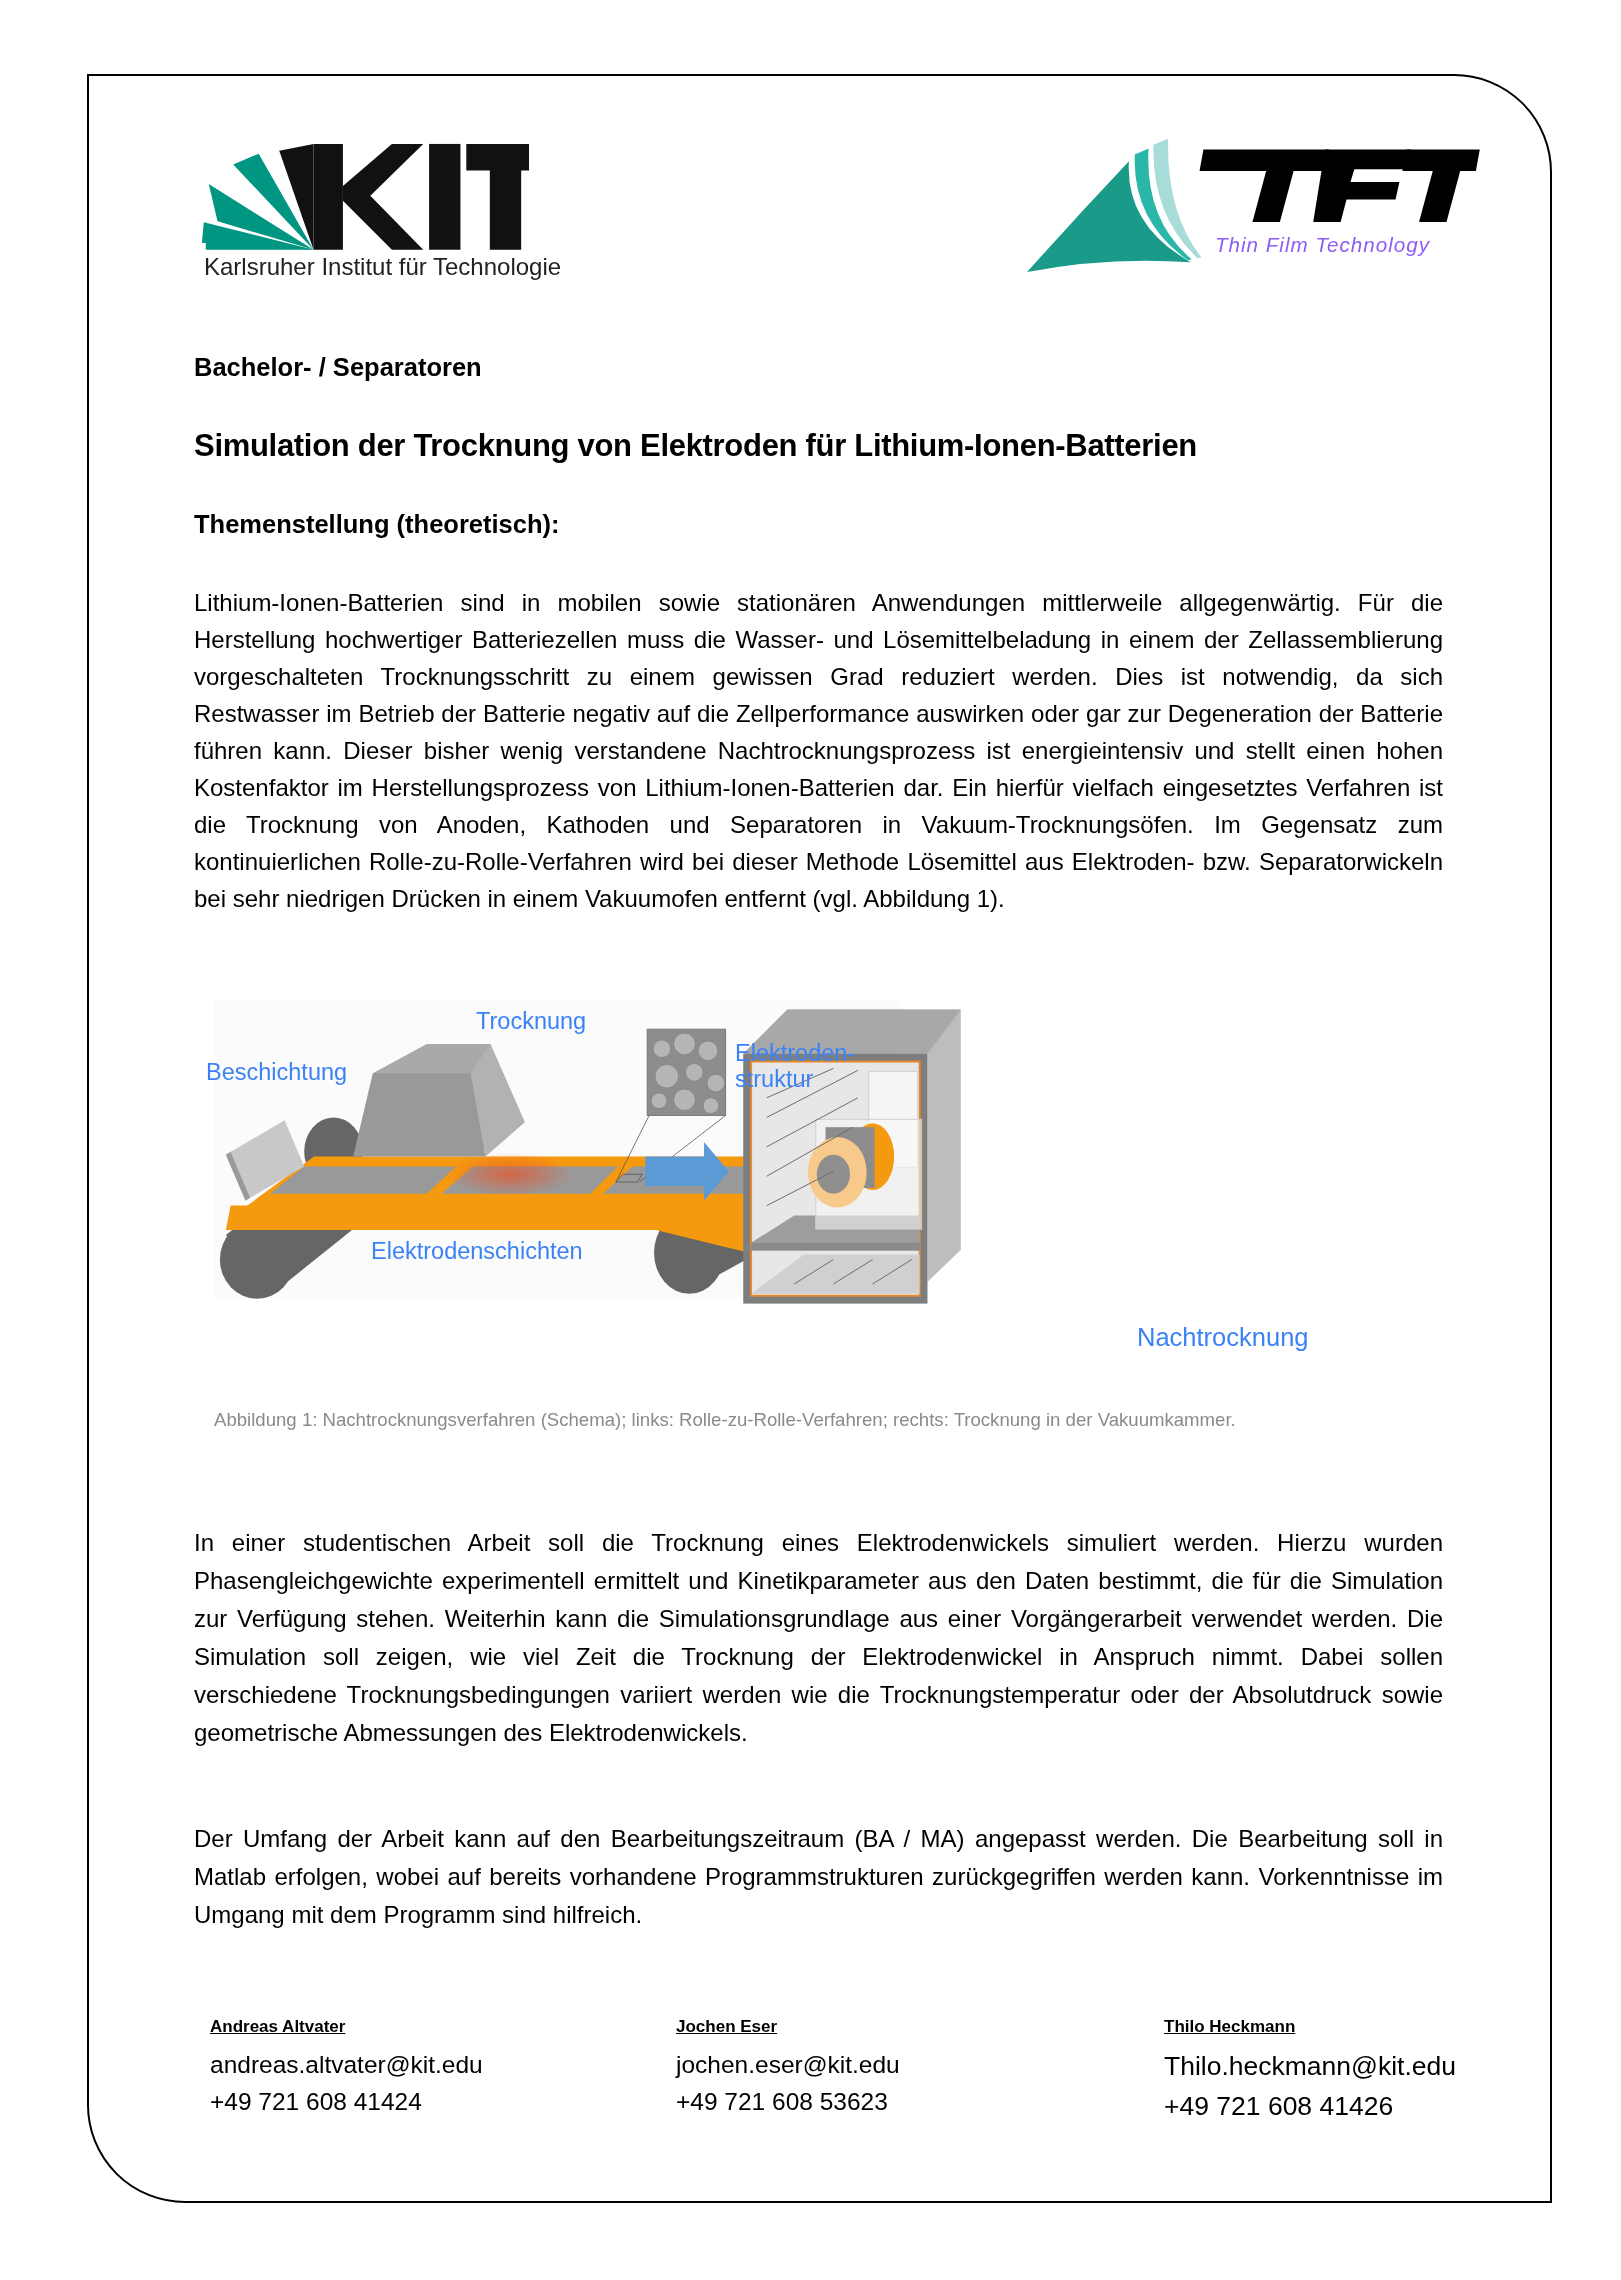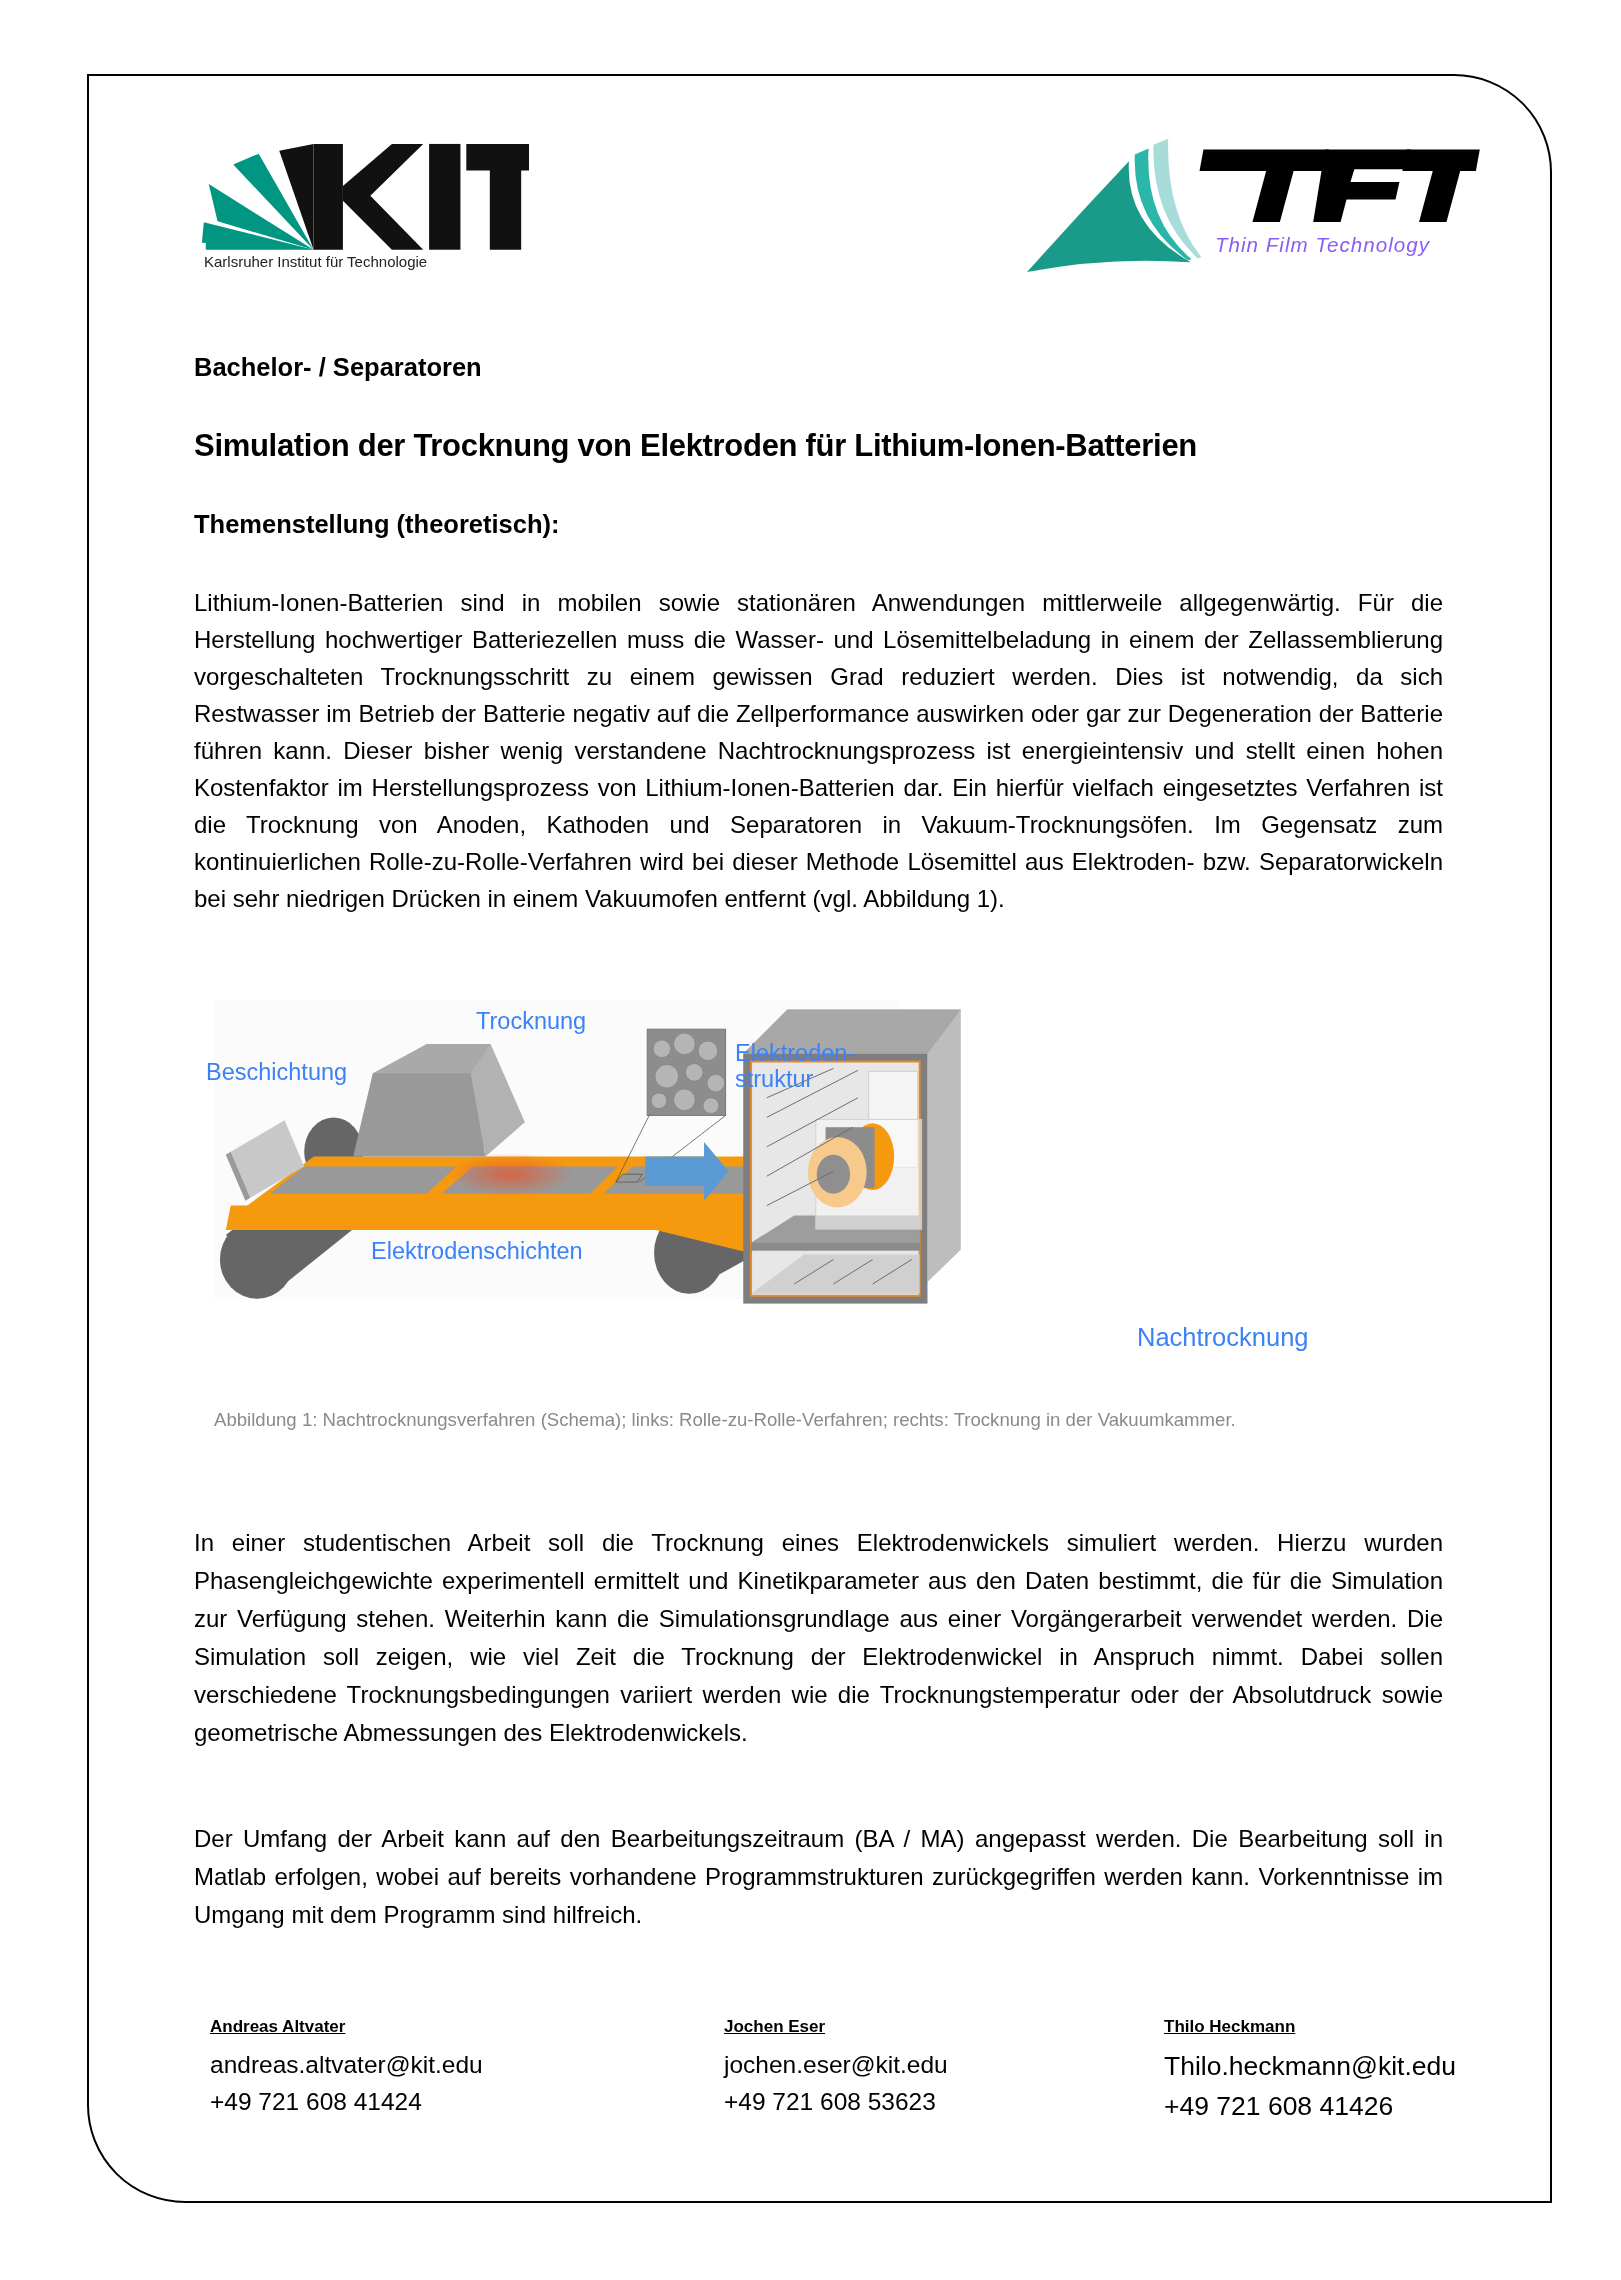--- a/index.html
+++ b/index.html
@@ -2,42 +2,42 @@
 <html><head>
 <meta charset="utf-8">
 <style>
   html, body { margin: 0; padding: 0; background: #ffffff; }
   body { width: 1621px; height: 2281px; position: relative; overflow: hidden;
          font-family: "Liberation Sans", "DejaVu Sans", sans-serif; color: #000; }
   .frame { position: absolute; left: 87px; top: 74px; width: 1465px; height: 2129px;
            border: 2px solid #000; border-top-right-radius: 98px; border-bottom-left-radius: 98px;
            box-sizing: border-box; }
   .logo-kit { position: absolute; left: 196px; top: 127px; width: 333px; height: 157px; }
-  .kit-sub { position: absolute; left: 204px; top: 253px; font-size: 15px; color: #222;
+  .kit-sub { position: absolute; left: 204px; top: 253px; font-size: 24px; color: #222;
              white-space: nowrap; }
   .logo-tft { position: absolute; left: 1019px; top: 127px; width: 461px; height: 147px; }
   .tft-sub { position: absolute; left: 1215px; top: 233px; font-size: 20.6px; font-style: italic;
              color: #8b5cf6; letter-spacing: 1px; white-space: nowrap; }
   .kind { position: absolute; left: 194px; top: 353px; font-size: 25.5px; font-weight: bold; }
   .title { position: absolute; left: 194px; top: 428px; font-size: 31px; font-weight: bold;
            letter-spacing: -0.3px; white-space: nowrap; }
   .subhead { position: absolute; left: 194px; top: 510px; font-size: 25.5px; font-weight: bold; }
   .para { position: absolute; left: 194px; width: 1249px; font-size: 24px; line-height: 37px;
           text-align: justify; }
   .p1 { top: 584px; }
   .p2 { top: 1524px; line-height: 38px; }
   .p3 { top: 1820px; line-height: 38px; }
   .figure { position: absolute; left: 206px; top: 990px; width: 1245px; height: 392px; }
   .fig-label { position: absolute; font-size: 23.5px; color: #3b82f6; white-space: nowrap; }
   .caption { position: absolute; left: 214px; top: 1404px; width: 1127px; font-size: 18.6px;
              line-height: 31px; color: #8a8a8a; }
   .contact { position: absolute; top: 2007px; }
   .contact .name { font-size: 17px; font-weight: bold; line-height: 39px; text-decoration: underline; }
   .contact .line { font-size: 24.5px; line-height: 37px; }
-  .c1 { left: 210px; } .c2 { left: 676px; margin-left: 48px; } .c3 { left: 1164px; }
+  .c1 { left: 210px; } .c2 { left: 676px; } .c3 { left: 1164px; }
   .c3 .line { font-size: 26.5px; line-height: 40px; }
 </style>
 </head>
 <body>
 
 <div class="frame"></div>
 
 <div class="logo-kit">
   <svg width="333" height="123" viewBox="0 0 340 125">
     <polygon points="10,102 120,125 10,125" fill="#009682"></polygon>

